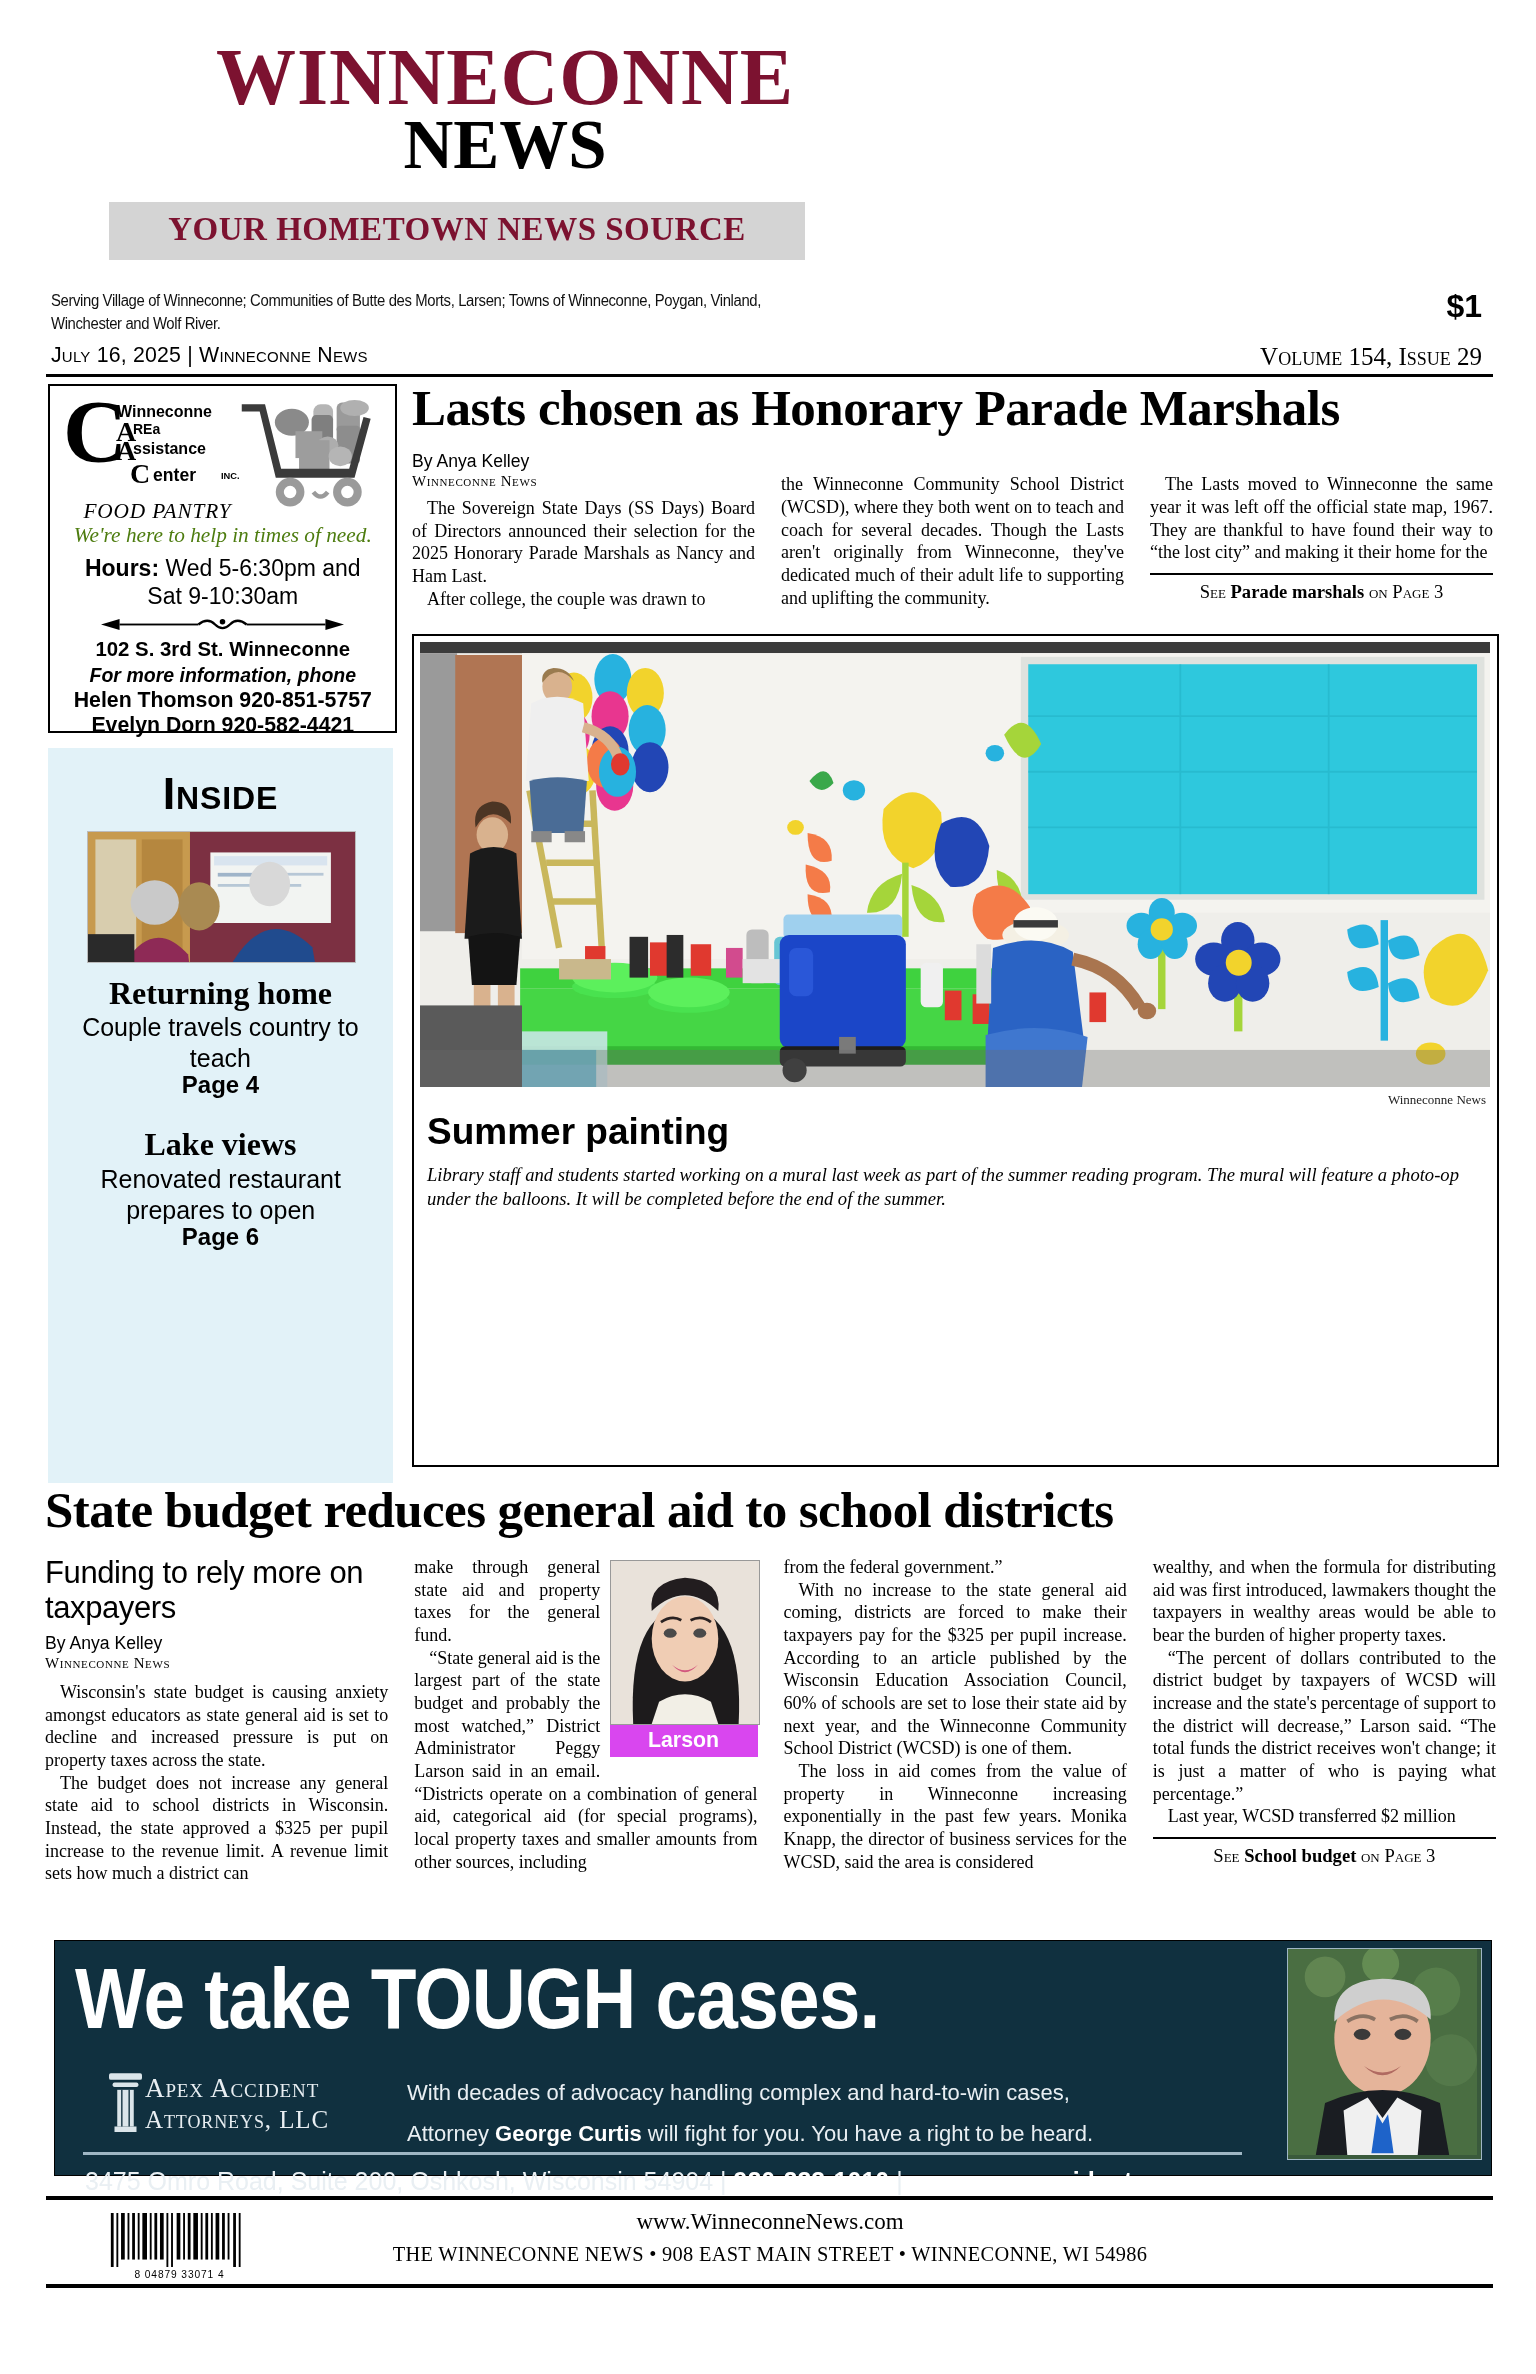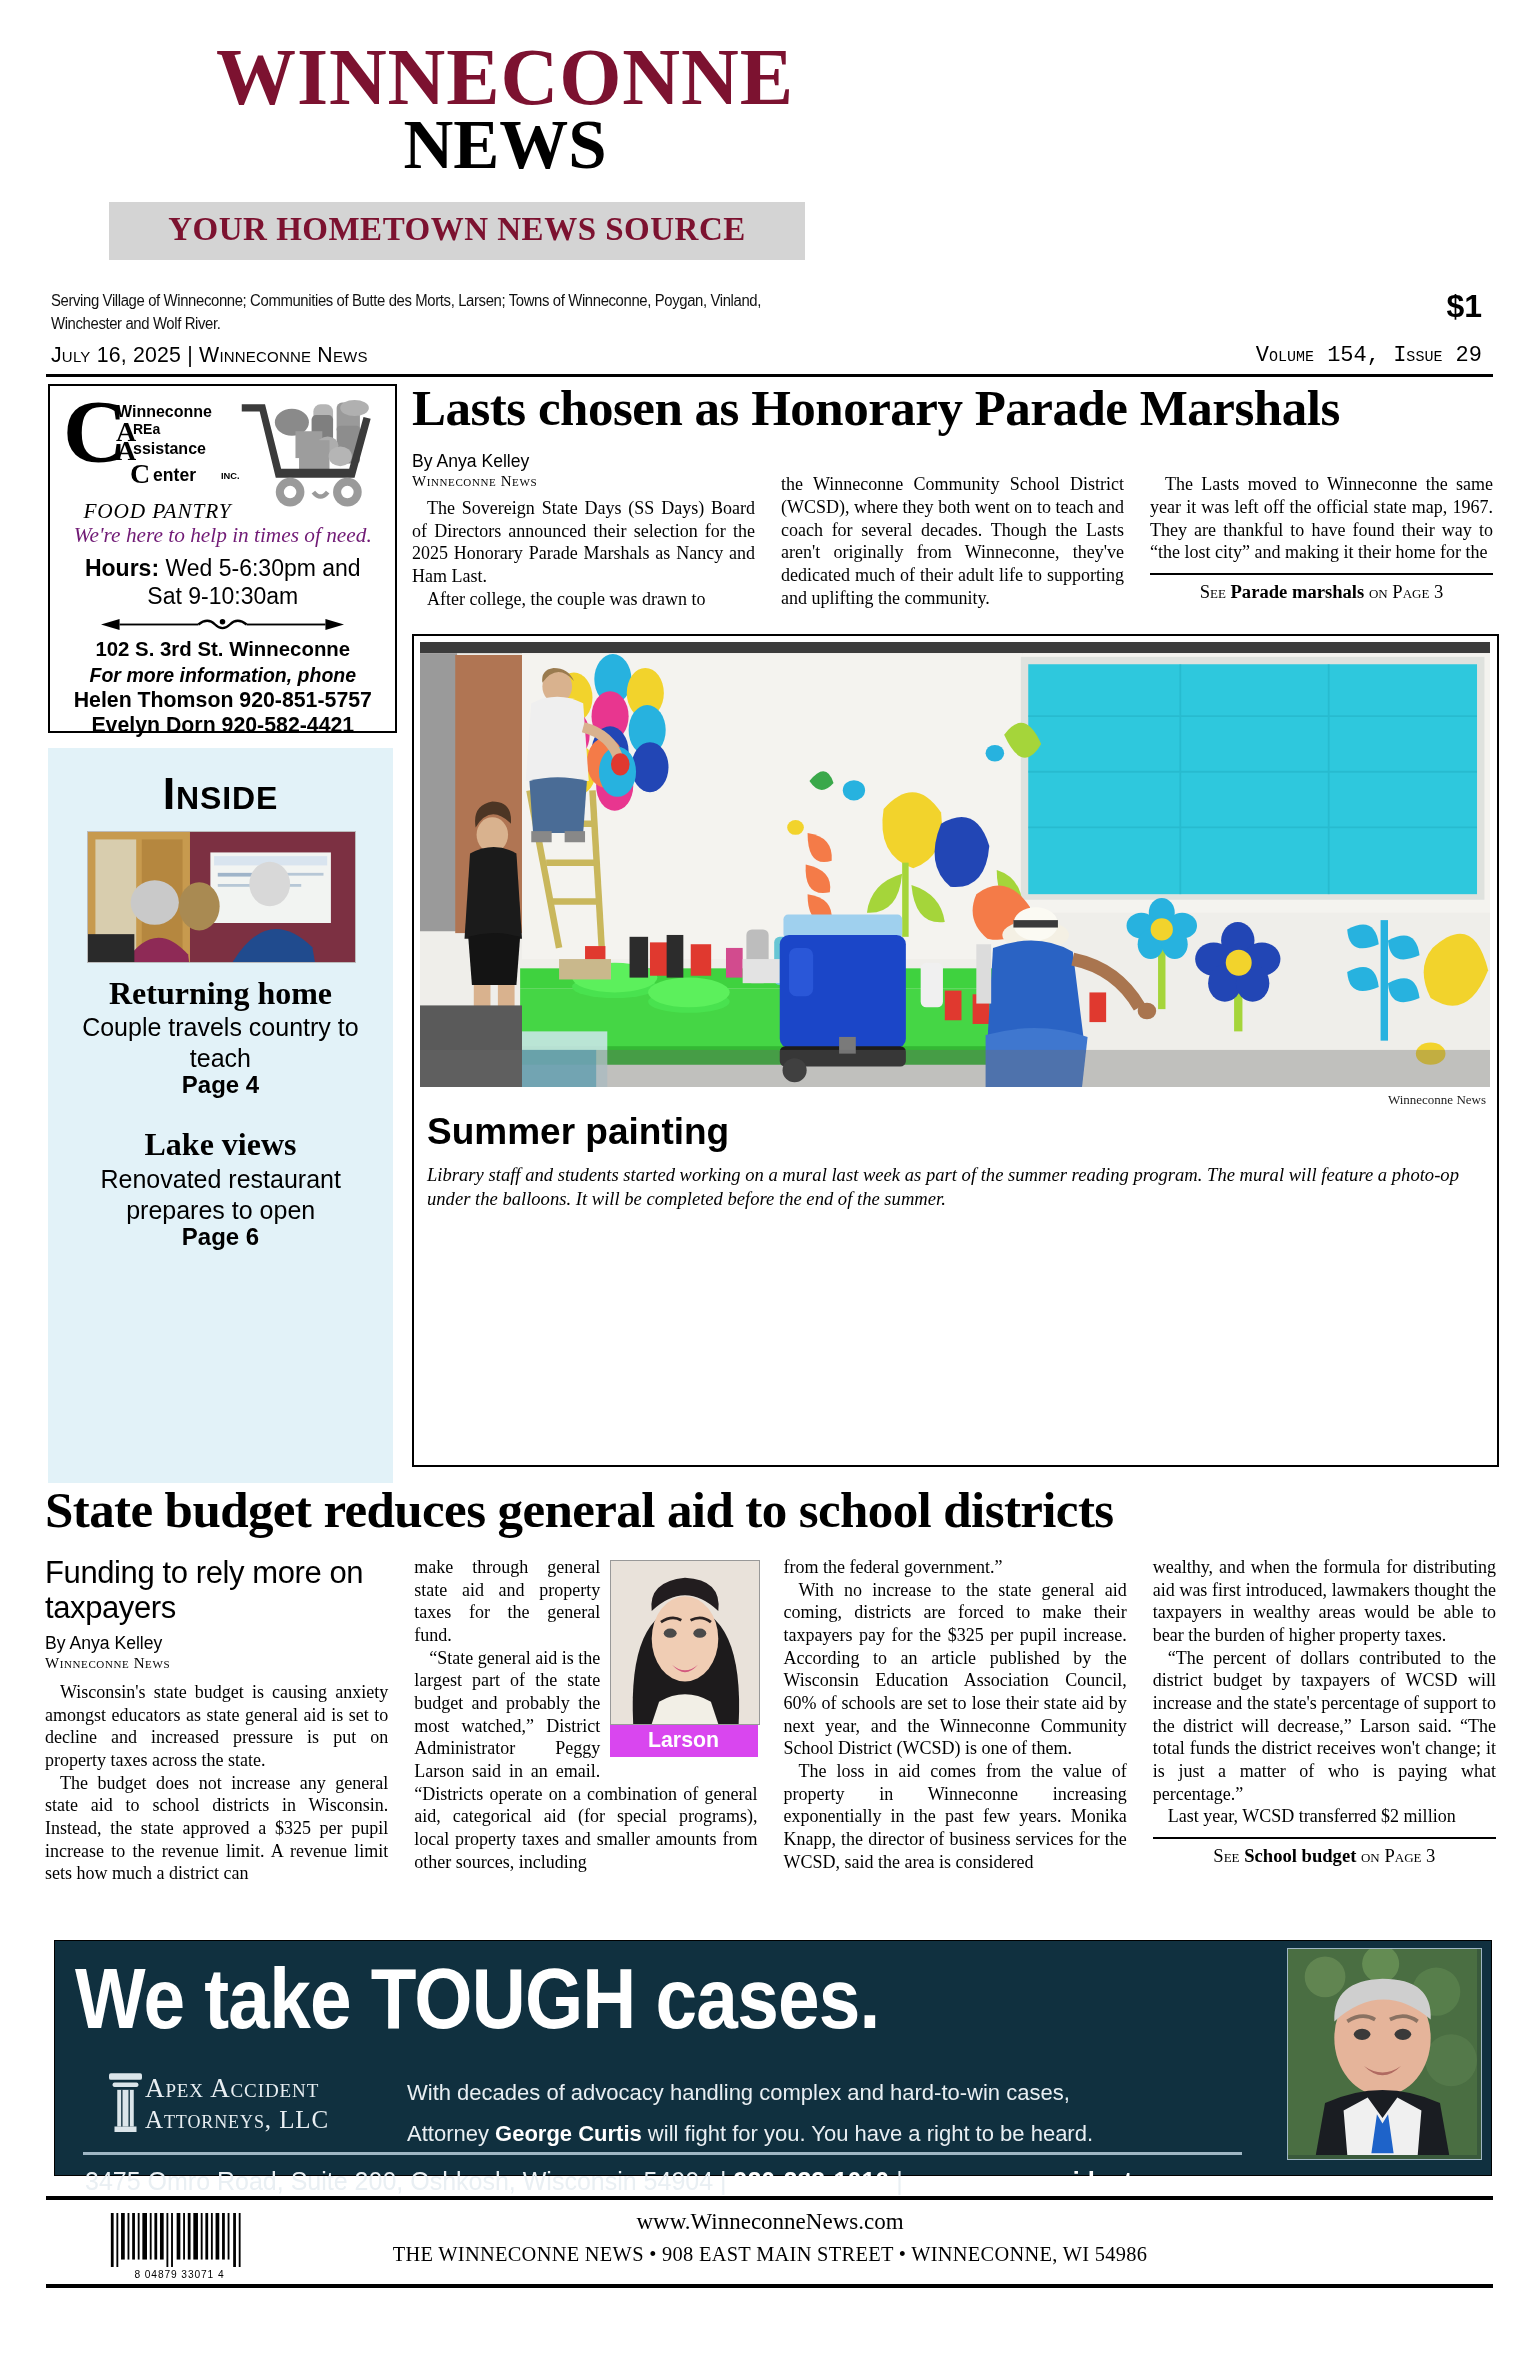--- a/index.html
+++ b/index.html
@@ -16,40 +16,40 @@
   .mh-band{position:absolute;left:109px;top:202px;width:696px;height:58px;background:#d4d4d4;}
   .mh-tag{position:absolute;left:109px;top:211px;width:696px;text-align:center;
     font-family:"Liberation Serif",serif;font-weight:bold;font-size:33px;color:#7c1230;letter-spacing:0.5px;}
 
   
   .serving{position:absolute;left:51px;top:289px;width:816px;font-family:"Liberation Sans",sans-serif;
     font-size:16px;line-height:1.45;color:#111;letter-spacing:-0.4px;transform:scaleX(0.93);transform-origin:left top;}
   .dateline{position:absolute;left:51px;top:343px;font-family:"Liberation Sans",sans-serif;font-size:21.3px;
     color:#000;font-variant:small-caps;letter-spacing:0.2px;}
   .price{position:absolute;right:54px;top:288px;font-family:"Liberation Sans",sans-serif;font-size:32px;font-weight:bold;}
-  .volume{position:absolute;right:54px;top:343px;font-family:Liberation Mono, monospace;font-size:22px;font-variant:small-caps;}
+  .volume{position:absolute;right:54px;top:343px;font-family:Liberation Serif, serif;font-size:25px;font-variant:small-caps;}
   .rule-top{position:absolute;left:46px;top:374px;width:1447px;height:2.8px;background:#000;}
 
   
   .care-ad{position:absolute;left:48px;top:384px;width:345px;height:345px;border:2.8px solid #000;background:#fff;}
   .care-logo{position:absolute;left:13px;top:9.3px;width:195px;height:102px;}
   .care-c{position:absolute;left:0;top:0;font-family:"Liberation Serif",serif;font-size:89px;font-weight:bold;line-height:0.82;}
   .care-w{position:absolute;left:54px;top:7.4px;font-family:"Liberation Sans",sans-serif;font-weight:bold;font-size:16px;}
   .care-a{position:absolute;left:53px;top:24px;font-family:"Liberation Serif",serif;font-weight:bold;font-size:28px;line-height:0.9;}
   .care-re{position:absolute;left:70px;top:26px;font-family:"Liberation Sans",sans-serif;font-weight:bold;font-size:14px;}
   .care-assist{position:absolute;left:70px;top:45px;font-family:"Liberation Sans",sans-serif;font-weight:bold;font-size:16px;}
   .care-a2{position:absolute;left:53px;top:43px;font-family:"Liberation Serif",serif;font-weight:bold;font-size:28px;line-height:0.9;}
   .care-e{position:absolute;left:67px;top:63px;font-family:"Liberation Serif",serif;font-weight:bold;font-size:28px;}
   .care-enter{position:absolute;left:90px;top:70px;font-family:"Liberation Sans",sans-serif;font-weight:bold;font-size:17.6px;}
   .care-inc{position:absolute;left:158px;top:76px;font-family:"Liberation Sans",sans-serif;font-weight:bold;font-size:9.3px;}
   .care-fp{position:absolute;left:20.4px;top:104px;font-family:"Liberation Serif",serif;font-style:italic;font-size:21.3px;letter-spacing:0.9px;}
   .cart{position:absolute;left:186px;top:13px;width:144px;height:111px;}
   .cart svg{width:100%;height:100%;}
   .care-script{position:absolute;left:9.3px;top:137px;width:327px;text-align:center;
-    font-family:"Liberation Serif",serif;font-style:italic;font-size:21.3px;color:#701a75;}
+    font-family:"Liberation Serif",serif;font-style:italic;font-size:21.3px;color:#4d7c0f;}
   .care-hours{position:absolute;left:9.3px;top:169px;width:327px;text-align:center;font-family:"Liberation Sans",sans-serif;font-size:23px;}
   .care-hours b{font-weight:bold;}
   .care-hours2{position:absolute;left:9.3px;top:197px;width:327px;text-align:center;font-family:"Liberation Sans",sans-serif;font-size:23px;}
   .care-div{position:absolute;left:51px;top:232px;width:243px;height:13px;}
   .care-addr{position:absolute;left:9.3px;top:252px;width:327px;text-align:center;font-family:"Liberation Sans",sans-serif;font-weight:bold;font-size:20.4px;}
   .care-info{position:absolute;left:9.3px;top:278px;width:327px;text-align:center;font-family:"Liberation Sans",sans-serif;font-style:italic;font-weight:bold;font-size:19.5px;}
   .care-p1{position:absolute;left:9.3px;top:302px;width:327px;text-align:center;font-family:"Liberation Sans",sans-serif;font-weight:bold;font-size:21.3px;}
   .care-p2{position:absolute;left:9.3px;top:327px;width:327px;text-align:center;font-family:"Liberation Sans",sans-serif;font-weight:bold;font-size:21.3px;}
 
   

